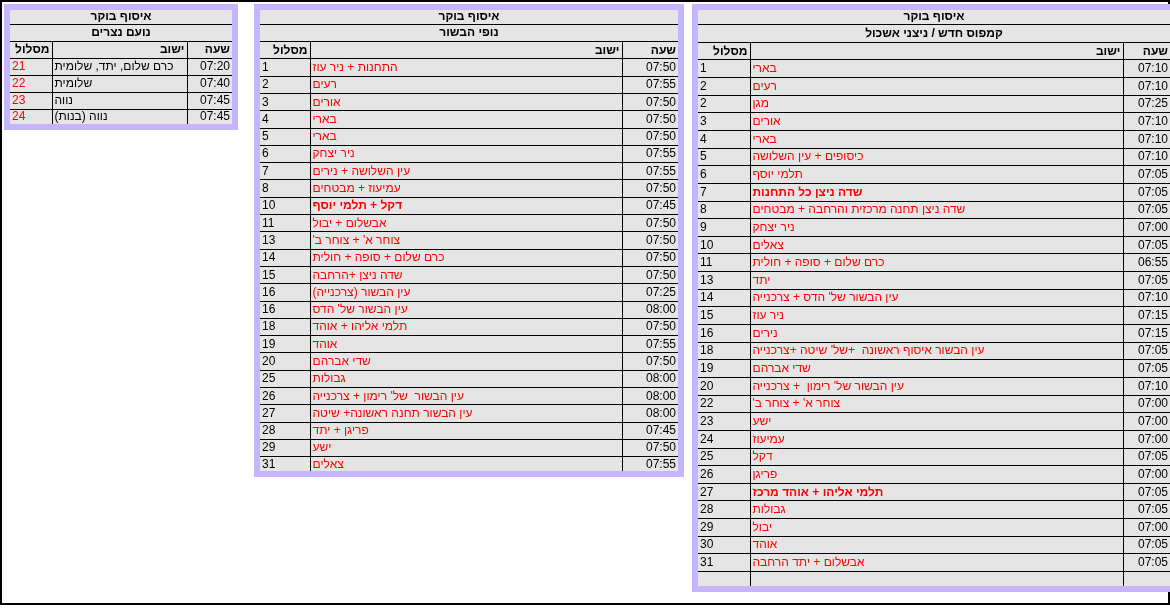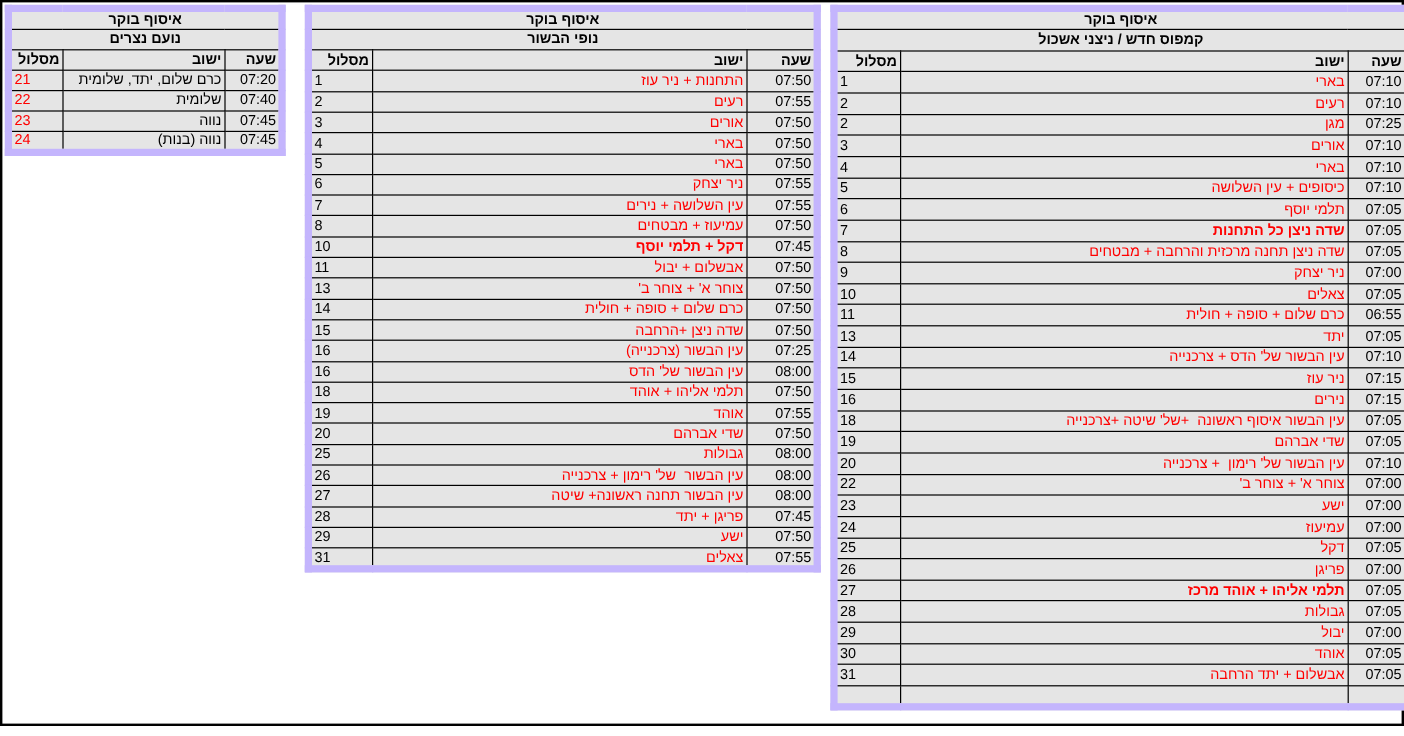--- a/index.html
+++ b/index.html
@@ -24,21 +24,21 @@
     white-space:pre;
     vertical-align:middle;
   }
   th.t-title, th.t-sub{
     font-weight:bold;font-size:13px;text-align:center;
   }
   th.c-route, th.c-settle, th.c-time{
     font-weight:bold;font-size:12.5px;text-align:right;margin-top:20px;
   }
   td.c-route{text-align:left;}
-  td.c-settle{text-align:right;direction:rtl;}
+  td.c-settle{text-align:left;direction:rtl;}
   td.c-time{text-align:right;padding-left:3px;direction:ltr;}
   .red{color:#ff0000;}
   .bold{font-weight:bold;font-size:12.5px;}
   #t1{left:2px;top:2px;width:228px;}
   #t2{left:252px;top:2px;width:424px;}
   #t3{left:690px;top:2px;width:478px;}
   #t1 tr{height:17.1px;}
   #t2 tr{height:17.3px;}
   #t3 tr{height:17.65px;}
 </style>

